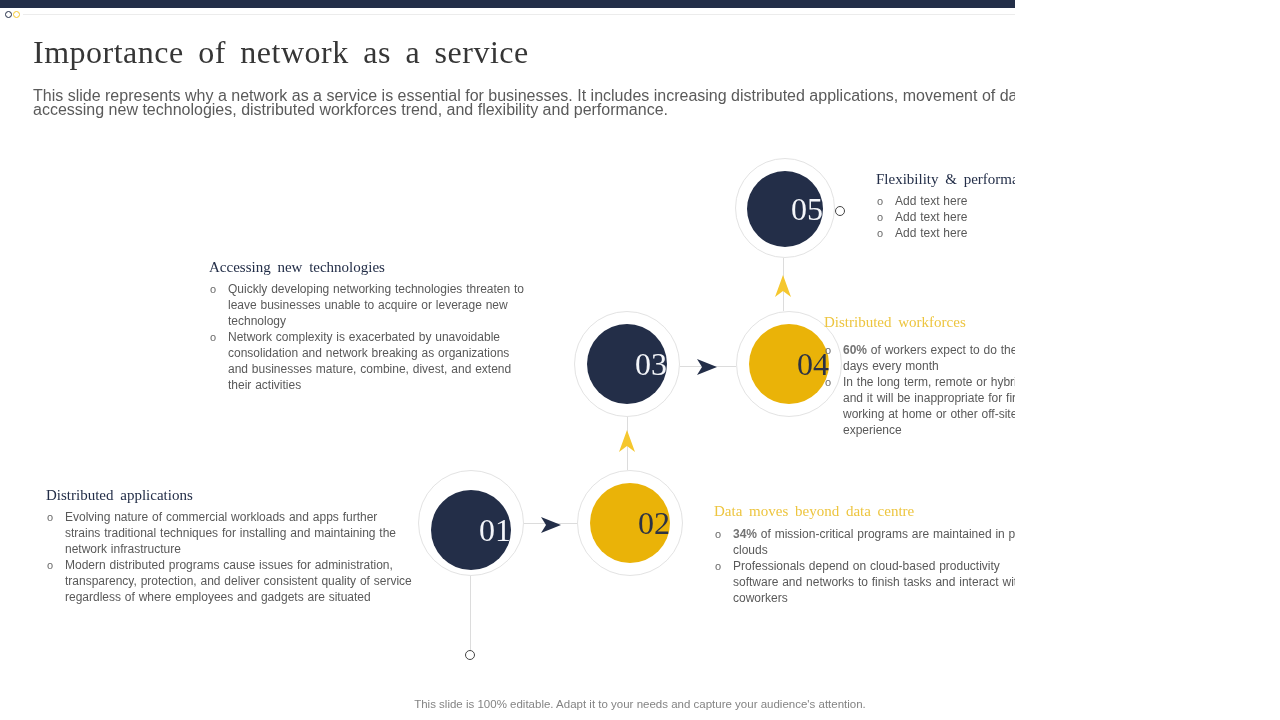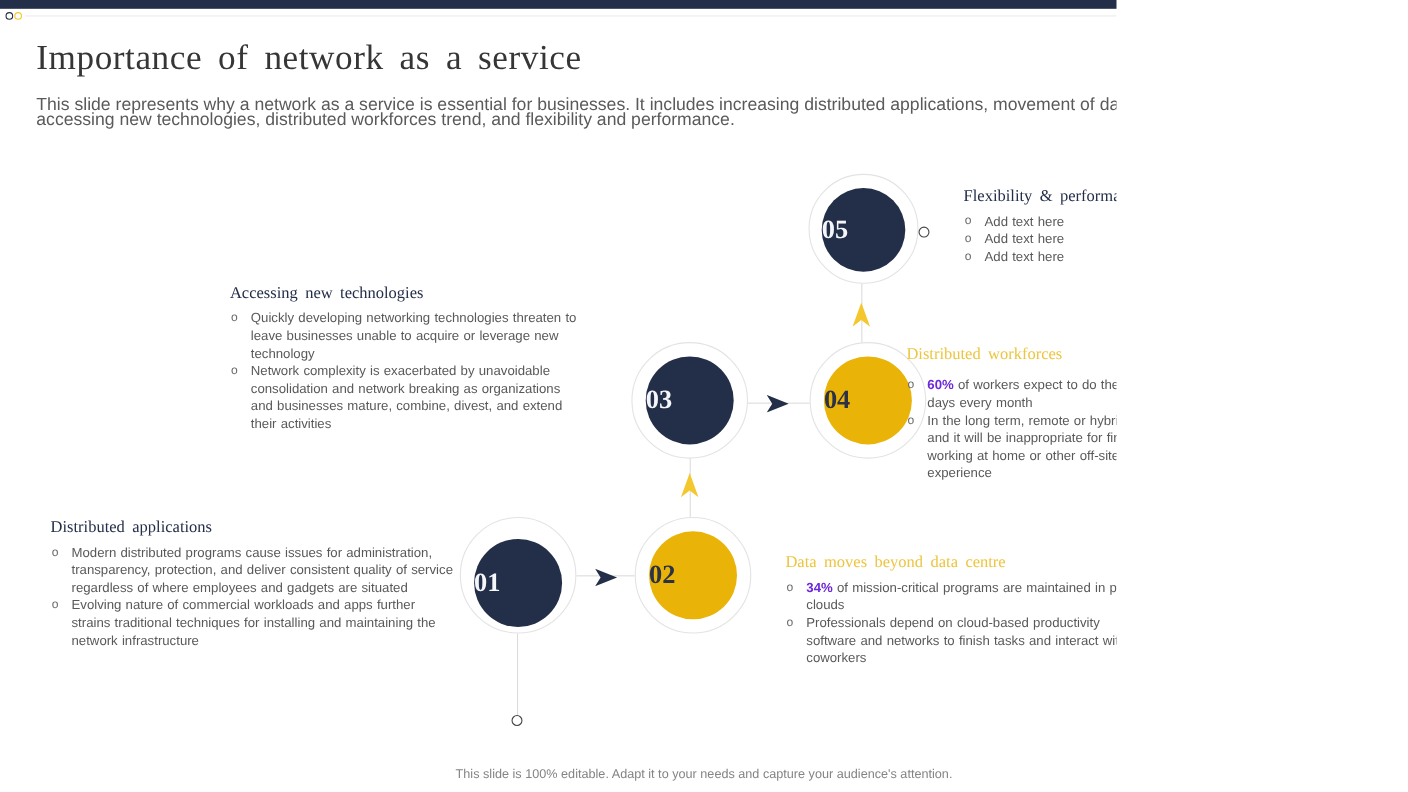--- a/index.html
+++ b/index.html
@@ -31,22 +31,22 @@
   #conn-03-04 { left:680px; top:366px; width:56px; height:1px; }
   #conn-02-03 { left:627px; top:417px; width:1px; height:53px; }
   #conn-04-05 { left:783px; top:258px; width:1px; height:53px; }
   #conn-01-end { left:470px; top:576px; width:1px; height:74px; }
 
   .end-ring { position:absolute; width:10px; height:10px; border:1.5px solid #454545; border-radius:50%; background:#fff; }
   #end-ring-05 { left:835px; top:206px; }
   #end-ring-01 { left:465px; top:650px; }
 
   
-  .step-circle { position:absolute; border-radius:50%; display:flex; align-items:center; justify-content:flex-start;
-                 font-family:"Liberation Serif", serif; font-weight:700; font-size:24px; }
+  .step-circle { position:absolute; border-radius:50%; display:flex; align-items:center; justify-content:flex-end;
+                 font-family:"Liberation Serif", serif; font-weight:400; font-size:32px; }
   .step-circle.navy { background:#232E48; color:#f4f6fa; }
   .step-circle.yellow { background:#eab308; color:#2b3245; }
   #circle-01 { left:431px; top:490px; width:80px; height:80px; }
   #circle-02 { left:590px; top:483px; width:80px; height:80px; }
   #circle-03 { left:587px; top:324px; width:80px; height:80px; }
   #circle-04 { left:749px; top:324px; width:80px; height:80px; }
   #circle-05 { left:747px; top:171px; width:76px; height:76px; }
 
   
   .arrow { position:absolute; }
@@ -55,27 +55,27 @@
   #arrow-02-03 { left:619px; top:430px; }
   #arrow-04-05 { left:775px; top:275px; }
 
   
   .block { position:absolute; }
   .block h3 { font-family:"Liberation Serif", serif; font-size:15px; font-weight:400; color:#232E48; word-spacing:3px; margin-bottom:5px; }
   .block h3.gold { color:#EDC53F; }
   .block ul { list-style:none; }
   .block li { position:relative; padding-left:19px; font-size:12px; line-height:16px; color:#595959; word-spacing:0.5px; }
   .block li::before { content:"o"; position:absolute; left:1px; top:0; font-size:11px; color:#6a6a6a; }
-  .block li b { color:#6d28d9; }
+  .block li b { color:#737373; }
 
   #block-flexibility { left:876px; top:171px; width:270px; }
   #block-technologies { left:209px; top:259px; width:320px; }
   #block-workforces { left:824px; top:314px; width:350px; }
   #block-workforces h3 { margin-bottom:11px; }
-  #block-applications { left:46px; top:472px; width:366px; }
+  #block-applications { left:46px; top:487px; width:366px; }
   #block-datamoves { left:714px; top:503px; width:330px; }
   #block-datamoves h3 { margin-bottom:6px; }
 
   
   .footer { position:absolute; left:0; top:698px; width:1280px; text-align:center; font-size:11.5px; color:#848484; }
   .corner-circle { position:absolute; left:1242px; top:683px; width:28px; height:28px; border-radius:50%; background:#27325C; }
 </style>
 </head>
 <body>
 
@@ -153,22 +153,22 @@
     <h3 class="gold">Distributed workforces</h3>
     <ul>
       <li><b>60%</b><span> of workers expect to do their job from home 10 or more days every month</span></li>
       <li><span>In the long term, remote or hybrid work will become the trend and it will be inappropriate for firms to provide workers working at home or other off-site places with a second-rate experience</span></li>
     </ul>
   </div>
 
   <div class="block" id="block-applications">
     <h3>Distributed applications</h3>
     <ul>
+      <li>Evolving nature of commercial workloads and apps further strains traditional techniques for installing and maintaining the network infrastructure</li>
       <li>Modern distributed programs cause issues for administration, transparency, protection, and deliver consistent quality of service regardless of where employees and gadgets are situated</li>
-      <li>Evolving nature of commercial workloads and apps further strains traditional techniques for installing and maintaining the network infrastructure</li>
     </ul>
   </div>
 
   <div class="block" id="block-datamoves">
     <h3 class="gold">Data moves beyond data centre</h3>
     <ul>
       <li><b>34%</b><span> of mission-critical programs are maintained in public clouds</span></li>
       <li><span>Professionals depend on cloud-based productivity software and networks to finish tasks and interact with coworkers</span></li>
     </ul>
   </div>

